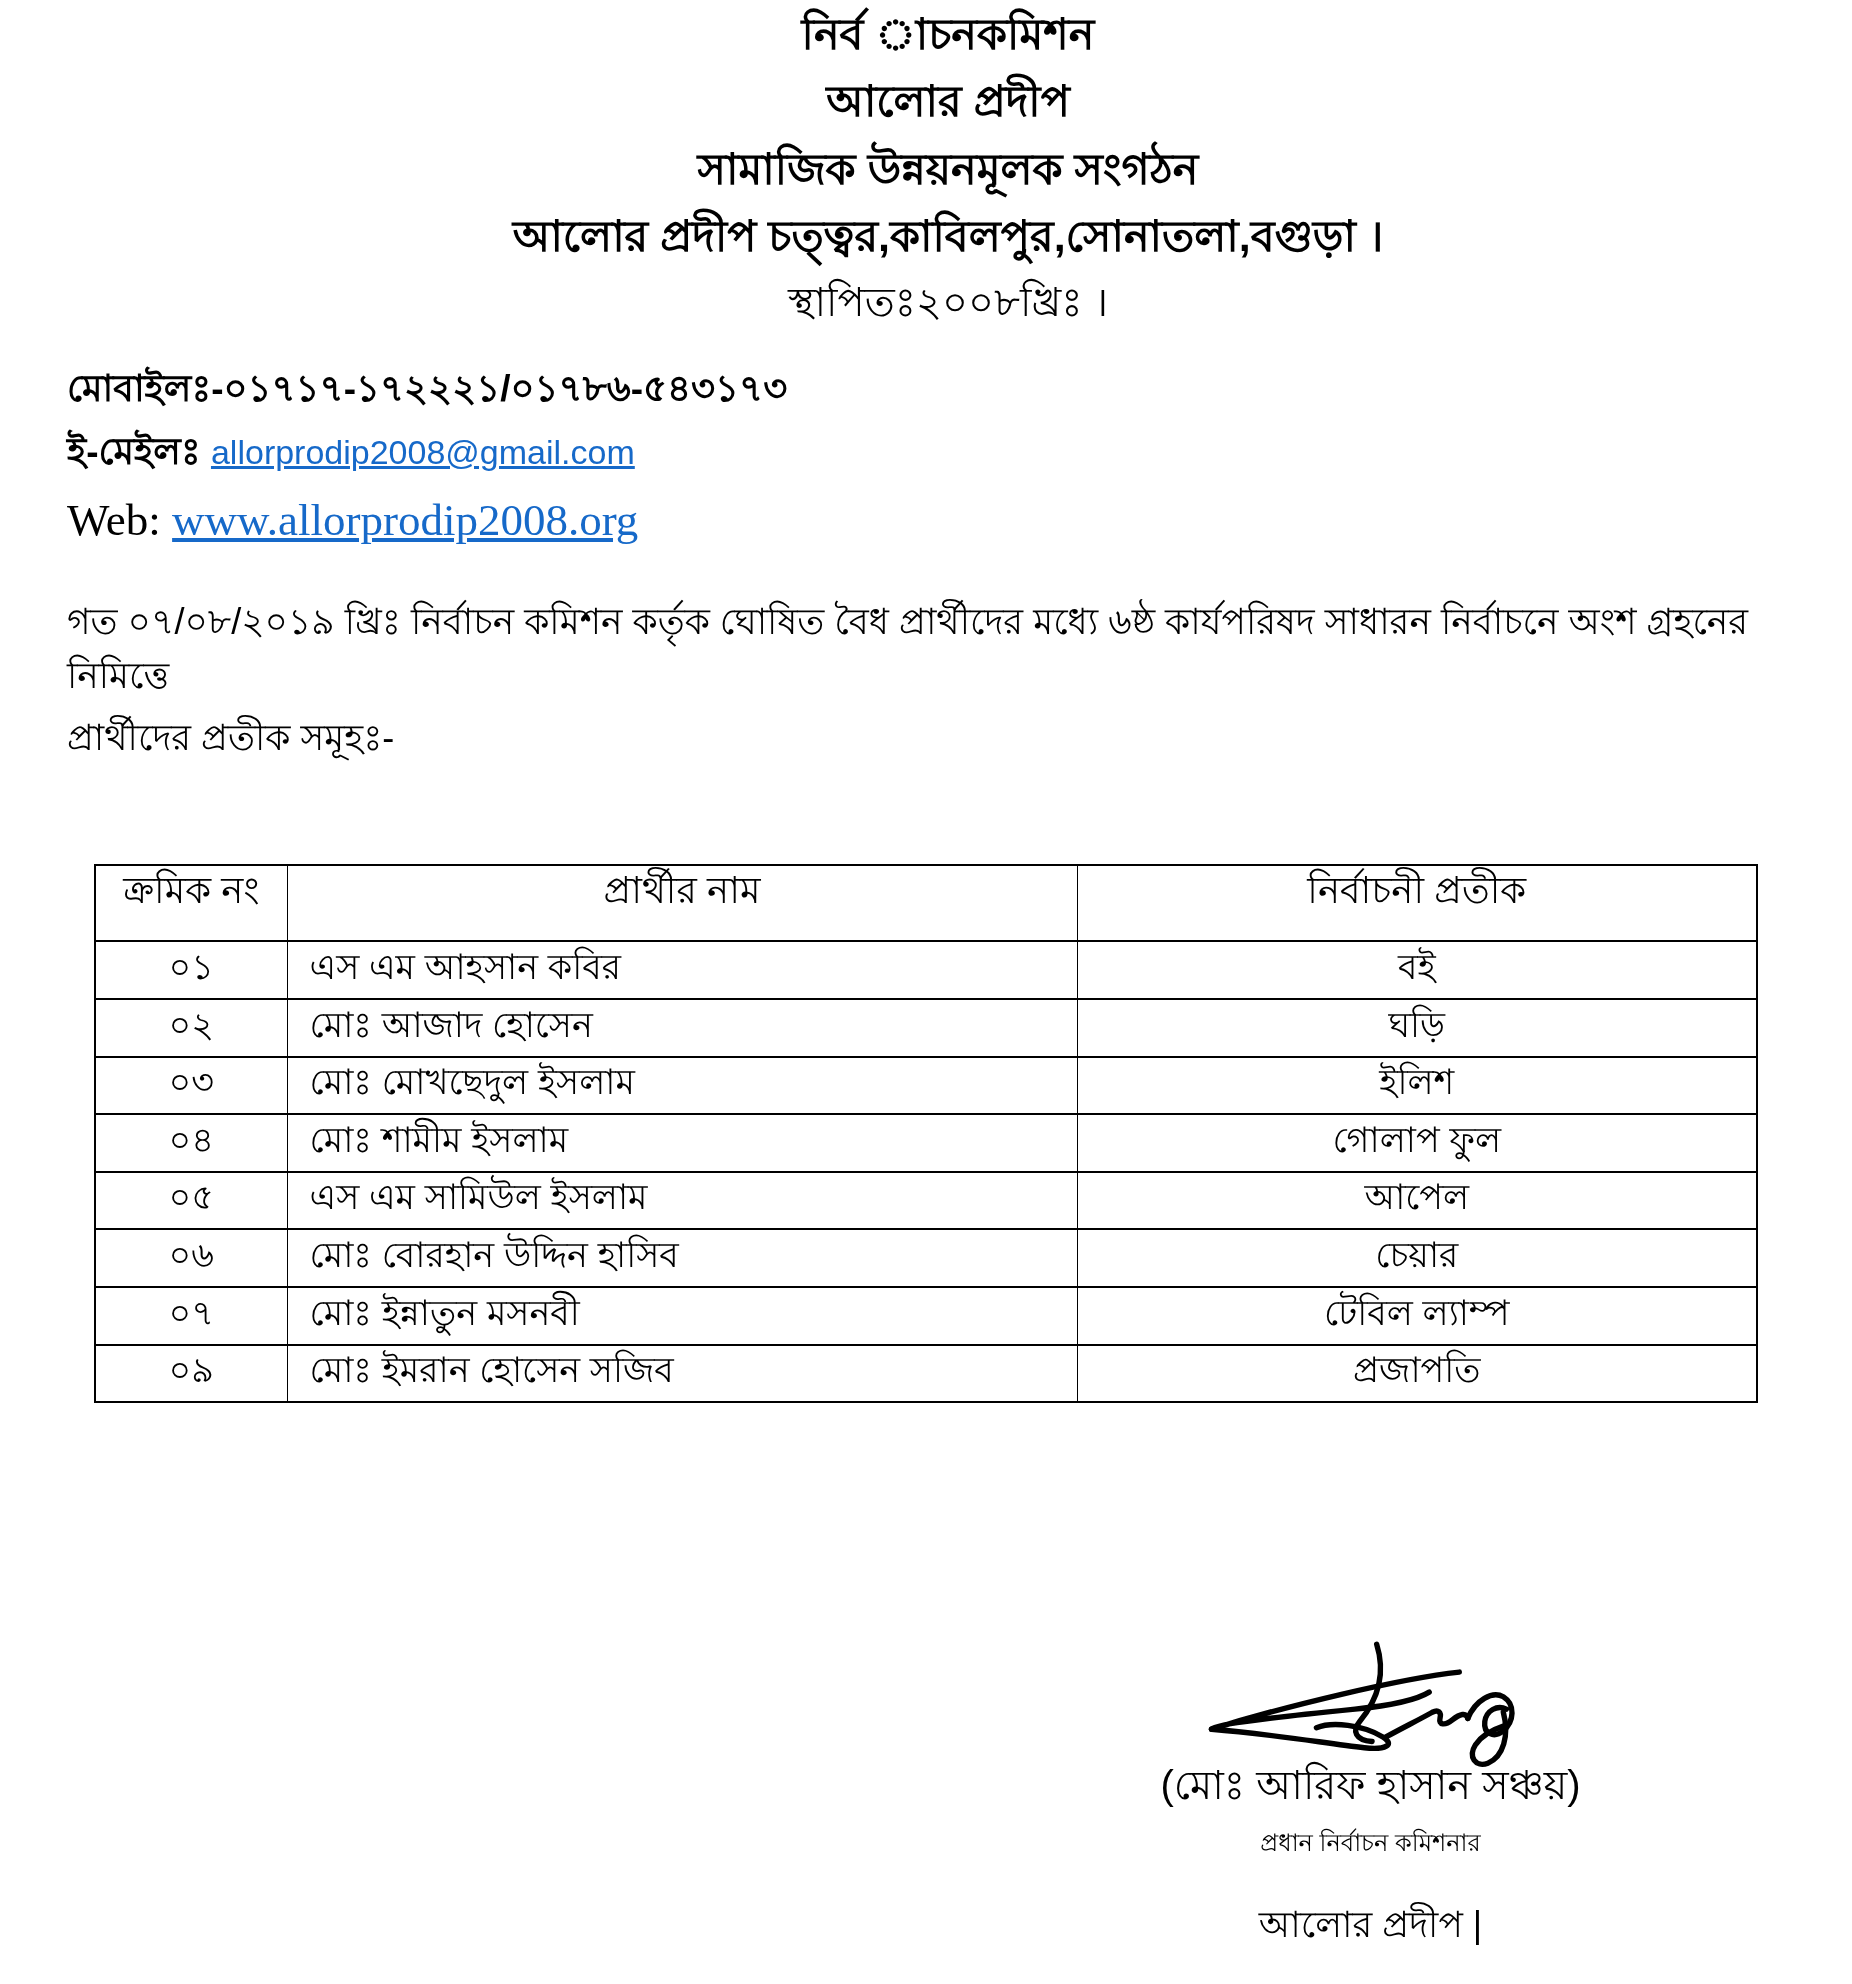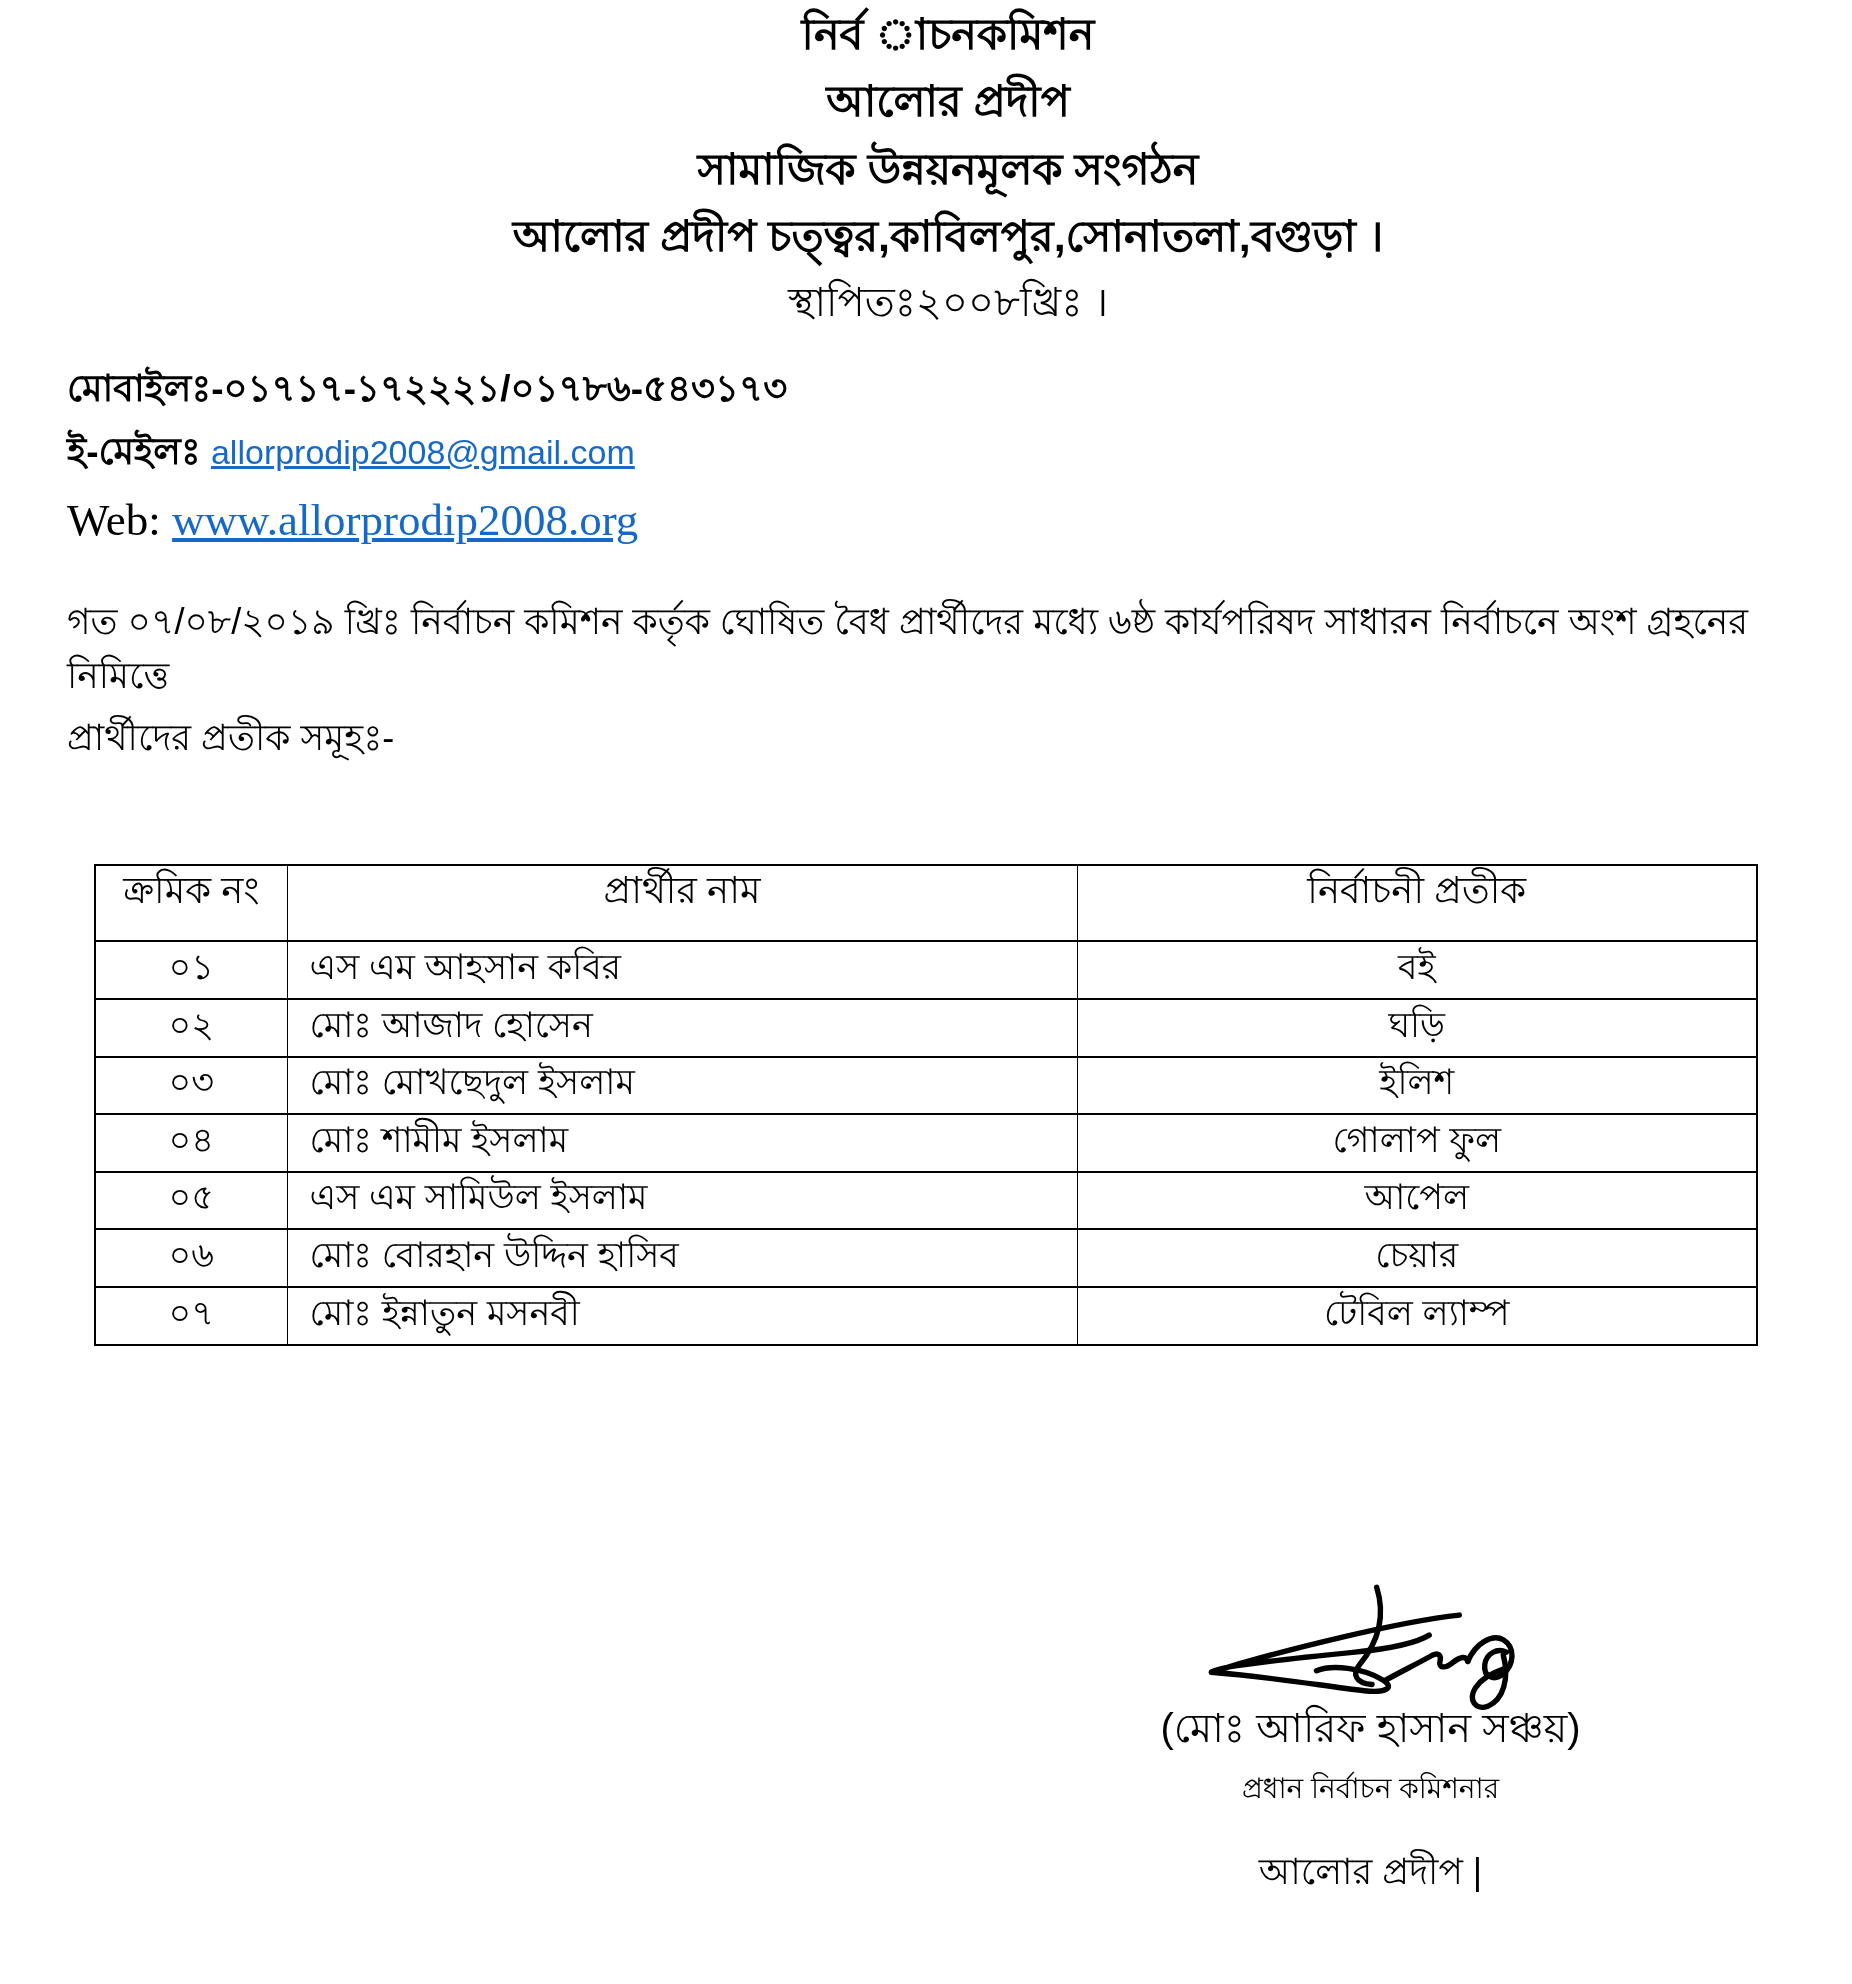--- a/index.html
+++ b/index.html
@@ -113,21 +113,21 @@
     margin: 232px 218px 0 auto;
     text-align: center;
   }
   .sig-svg {
     display: block;
     margin: 0 auto -20px auto;
     width: 341px;
     height: 139px;
   }
   .sig-name  { font-size: 40px; line-height: 1.2; margin: 7px; }
-  .sig-title { font-size: 28px; line-height: 1.2; margin: 20px 0 7px 0; }
+  .sig-title { font-size: 24px; line-height: 1.2; margin: 20px 0 7px 0; }
   .sig-org   { font-size: 36px; line-height: 1.2; margin: 45px 0 0 0; }
 </style>
 </head>
 <body>
 
 <div class="page">
 
   <div class="header-block">
     <p class="header-line">নির্ব াচনকমিশন</p>
     <p class="header-line">আলোর প্রদীপ</p>
@@ -198,20 +198,25 @@
           <td class="cell-symbol">চেয়ার</td>
         </tr>
 
         <tr>
           <td class="cell-serial">০৭</td>
           <td class="cell-name">মোঃ ইন্নাতুন মসনবী</td>
           <td class="cell-symbol">টেবিল ল্যাম্প</td>
         </tr>
 
 
+        <tr>
+          <td class="cell-serial">০৯</td>
+          <td class="cell-name">মোঃ ইমরান হোসেন সজিব</td>
+          <td class="cell-symbol">প্রজাপতি</td>
+        </tr>
       </tbody>
   </table>
 
   <div class="sig-block">
     <svg class="sig-svg" viewBox="0 0 440 180" aria-hidden="true">
       <g fill="none" stroke="#000000" stroke-width="7" stroke-linecap="round" stroke-linejoin="round">
         <path d="M 335 48 C 260 56, 110 92, 14 122 C 20 114, 120 104, 200 96 C 250 91, 280 84, 296 74"></path>
         <path d="M 14 122 C 90 128, 160 140, 212 146 C 240 149, 252 142, 236 132 C 210 116, 170 112, 150 120"></path>
         <path d="M 228 12 C 238 44, 234 78, 206 112 C 196 124, 200 136, 222 138"></path>
         <path d="M 240 132 C 262 120, 286 108, 300 100 C 308 96, 312 100, 310 108 C 308 116, 316 118, 326 110 C 336 102, 344 100, 346 108"></path>

